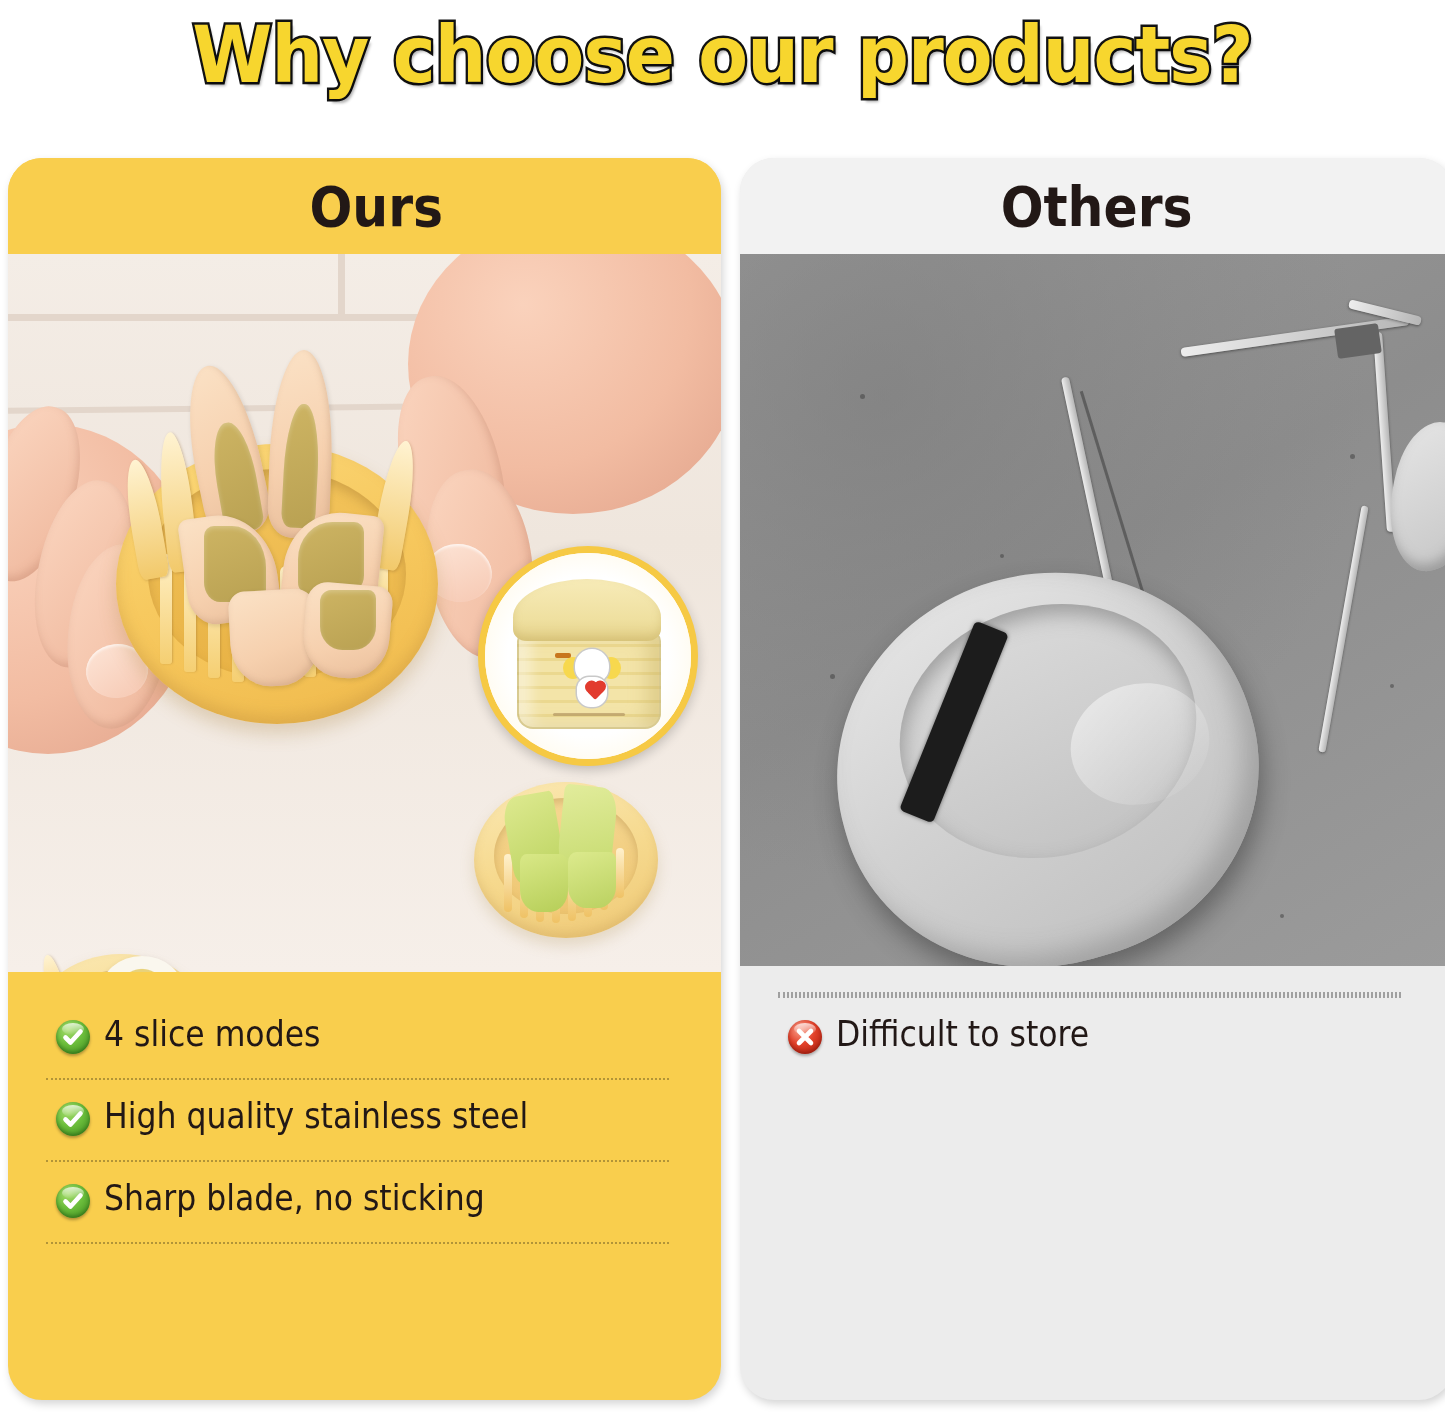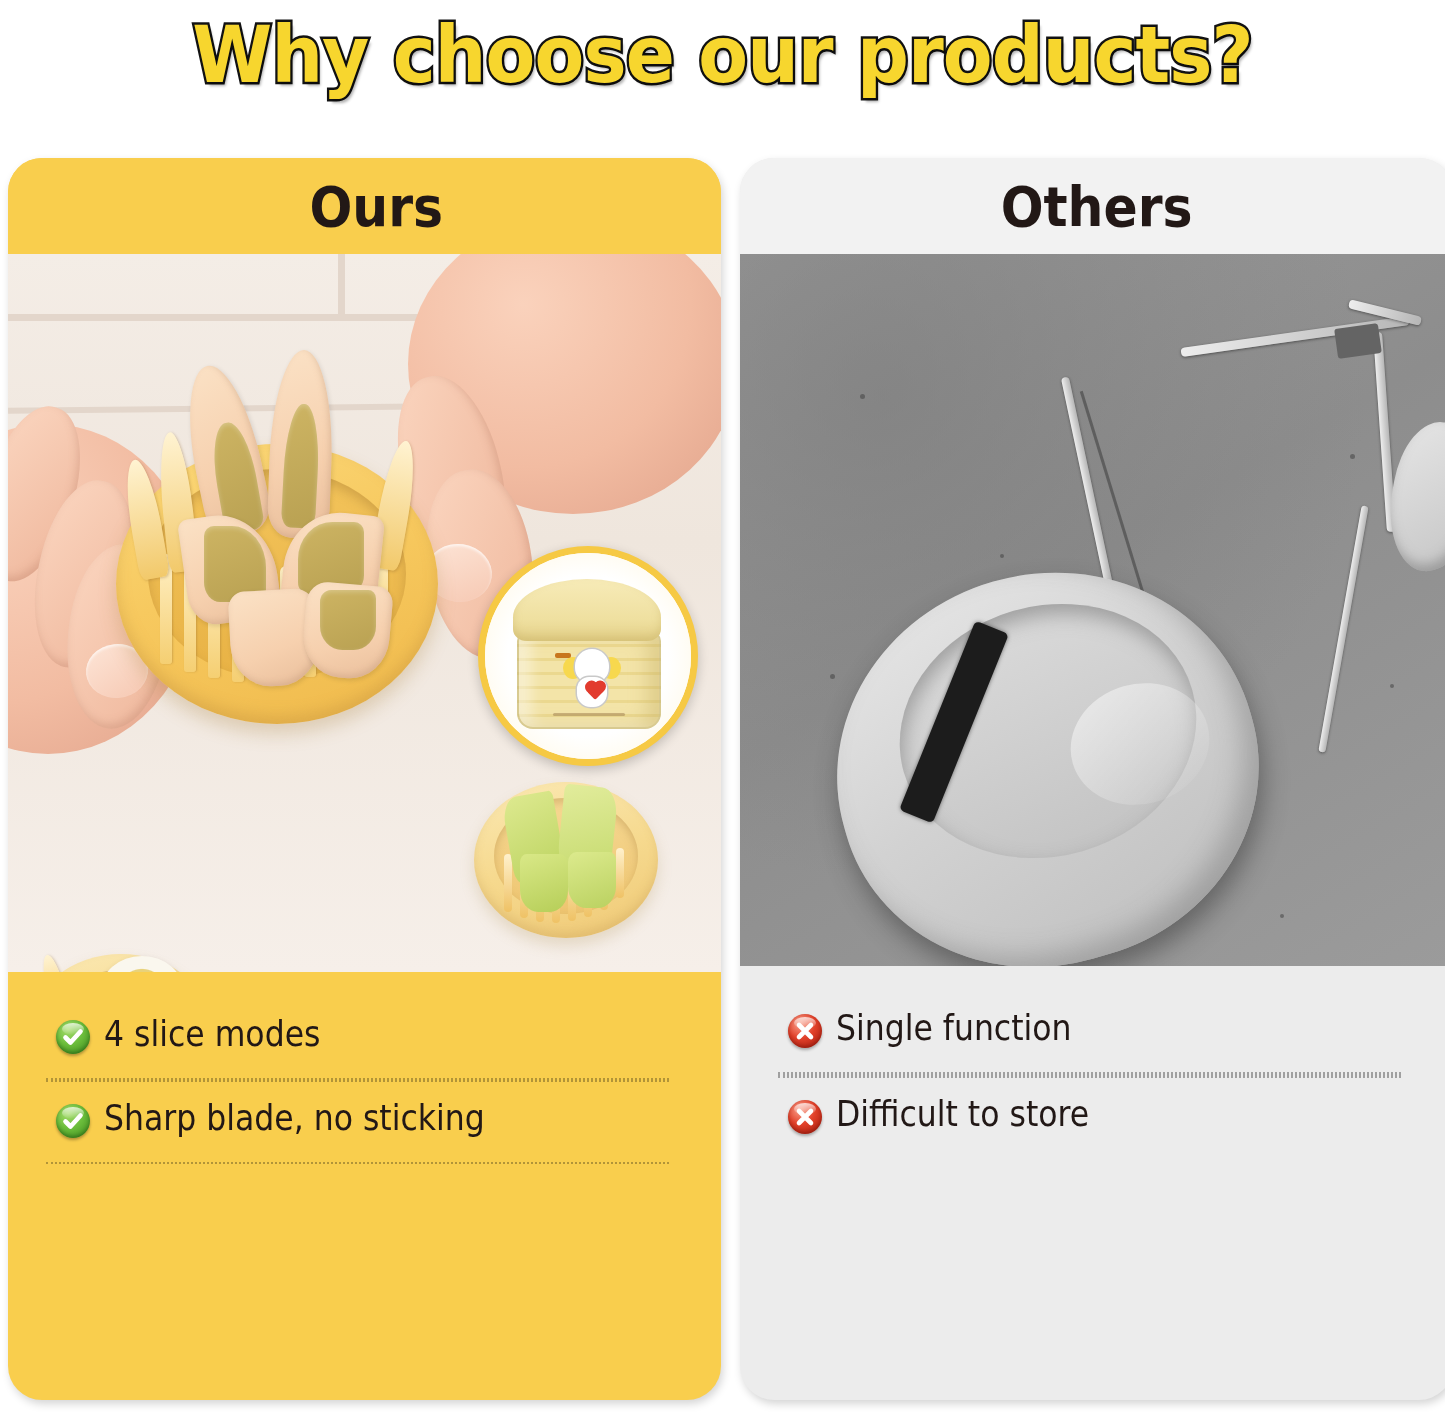--- a/index.html
+++ b/index.html
@@ -413,20 +413,29 @@
     <div class="feature-row">
       <span class="badge ok">
         <span class="gloss"></span>
         <svg width="34" height="34" viewBox="0 0 34 34">
             <path d="M9.5 17.5 L14.5 22.5 L24.5 11.5" stroke="#ffffff" stroke-width="4.6" fill="none" stroke-linecap="round" stroke-linejoin="round"></path>
           </svg>
       </span>
       <span class="feature-text">4 slice modes</span>
     </div>
     <div class="divider"></div>
+    <div class="feature-row">
+      <span class="badge ok">
+        <span class="gloss"></span>
+        <svg width="34" height="34" viewBox="0 0 34 34">
+            <path d="M9.5 17.5 L14.5 22.5 L24.5 11.5" stroke="#ffffff" stroke-width="4.6" fill="none" stroke-linecap="round" stroke-linejoin="round"></path>
+          </svg>
+      </span>
+      <span class="feature-text">High quality stainless steel</span>
+    </div>
     <div class="divider"></div>
     <div class="feature-row">
       <span class="badge ok">
         <span class="gloss"></span>
         <svg width="34" height="34" viewBox="0 0 34 34">
             <path d="M9.5 17.5 L14.5 22.5 L24.5 11.5" stroke="#ffffff" stroke-width="4.6" fill="none" stroke-linecap="round" stroke-linejoin="round"></path>
           </svg>
       </span>
       <span class="feature-text">Sharp blade, no sticking</span>
     </div>
@@ -462,29 +471,20 @@
 
     <div class="g-finger" style="left:652px;top:168px;width:86px;height:150px;transform:rotate(10deg);"></div>
 
     <div class="g-tray" style="left:96px;top:320px;width:422px;height:390px;transform:rotate(-16deg);"></div>
     <div class="g-well" style="left:158px;top:352px;width:300px;height:250px;transform:rotate(-16deg);"></div>
     <div class="g-slot" style="left:196px;top:366px;width:36px;height:204px;transform:rotate(22deg);"></div>
     <div style="position:absolute;left:330px;top:430px;width:140px;height:120px;background:linear-gradient(150deg,rgba(255,255,255,.55),rgba(255,255,255,0));border-radius:50%;transform:rotate(-16deg);"></div>
   </div>
 
   <div class="features">
-    <div class="feature-row">
-      <span class="badge no">
-        <span class="gloss"></span>
-        <svg width="34" height="34" viewBox="0 0 34 34">
-            <path d="M11 11 L23 23 M23 11 L11 23" stroke="#ffffff" stroke-width="4.6" fill="none" stroke-linecap="round"></path>
-          </svg>
-      </span>
-      <span class="feature-text">Single function</span>
-    </div>
     <div class="divider"></div>
     <div class="divider"></div>
     <div class="divider"></div>
     <div class="feature-row">
       <span class="badge no">
         <span class="gloss"></span>
         <svg width="34" height="34" viewBox="0 0 34 34">
             <path d="M11 11 L23 23 M23 11 L11 23" stroke="#ffffff" stroke-width="4.6" fill="none" stroke-linecap="round"></path>
           </svg>
       </span>

